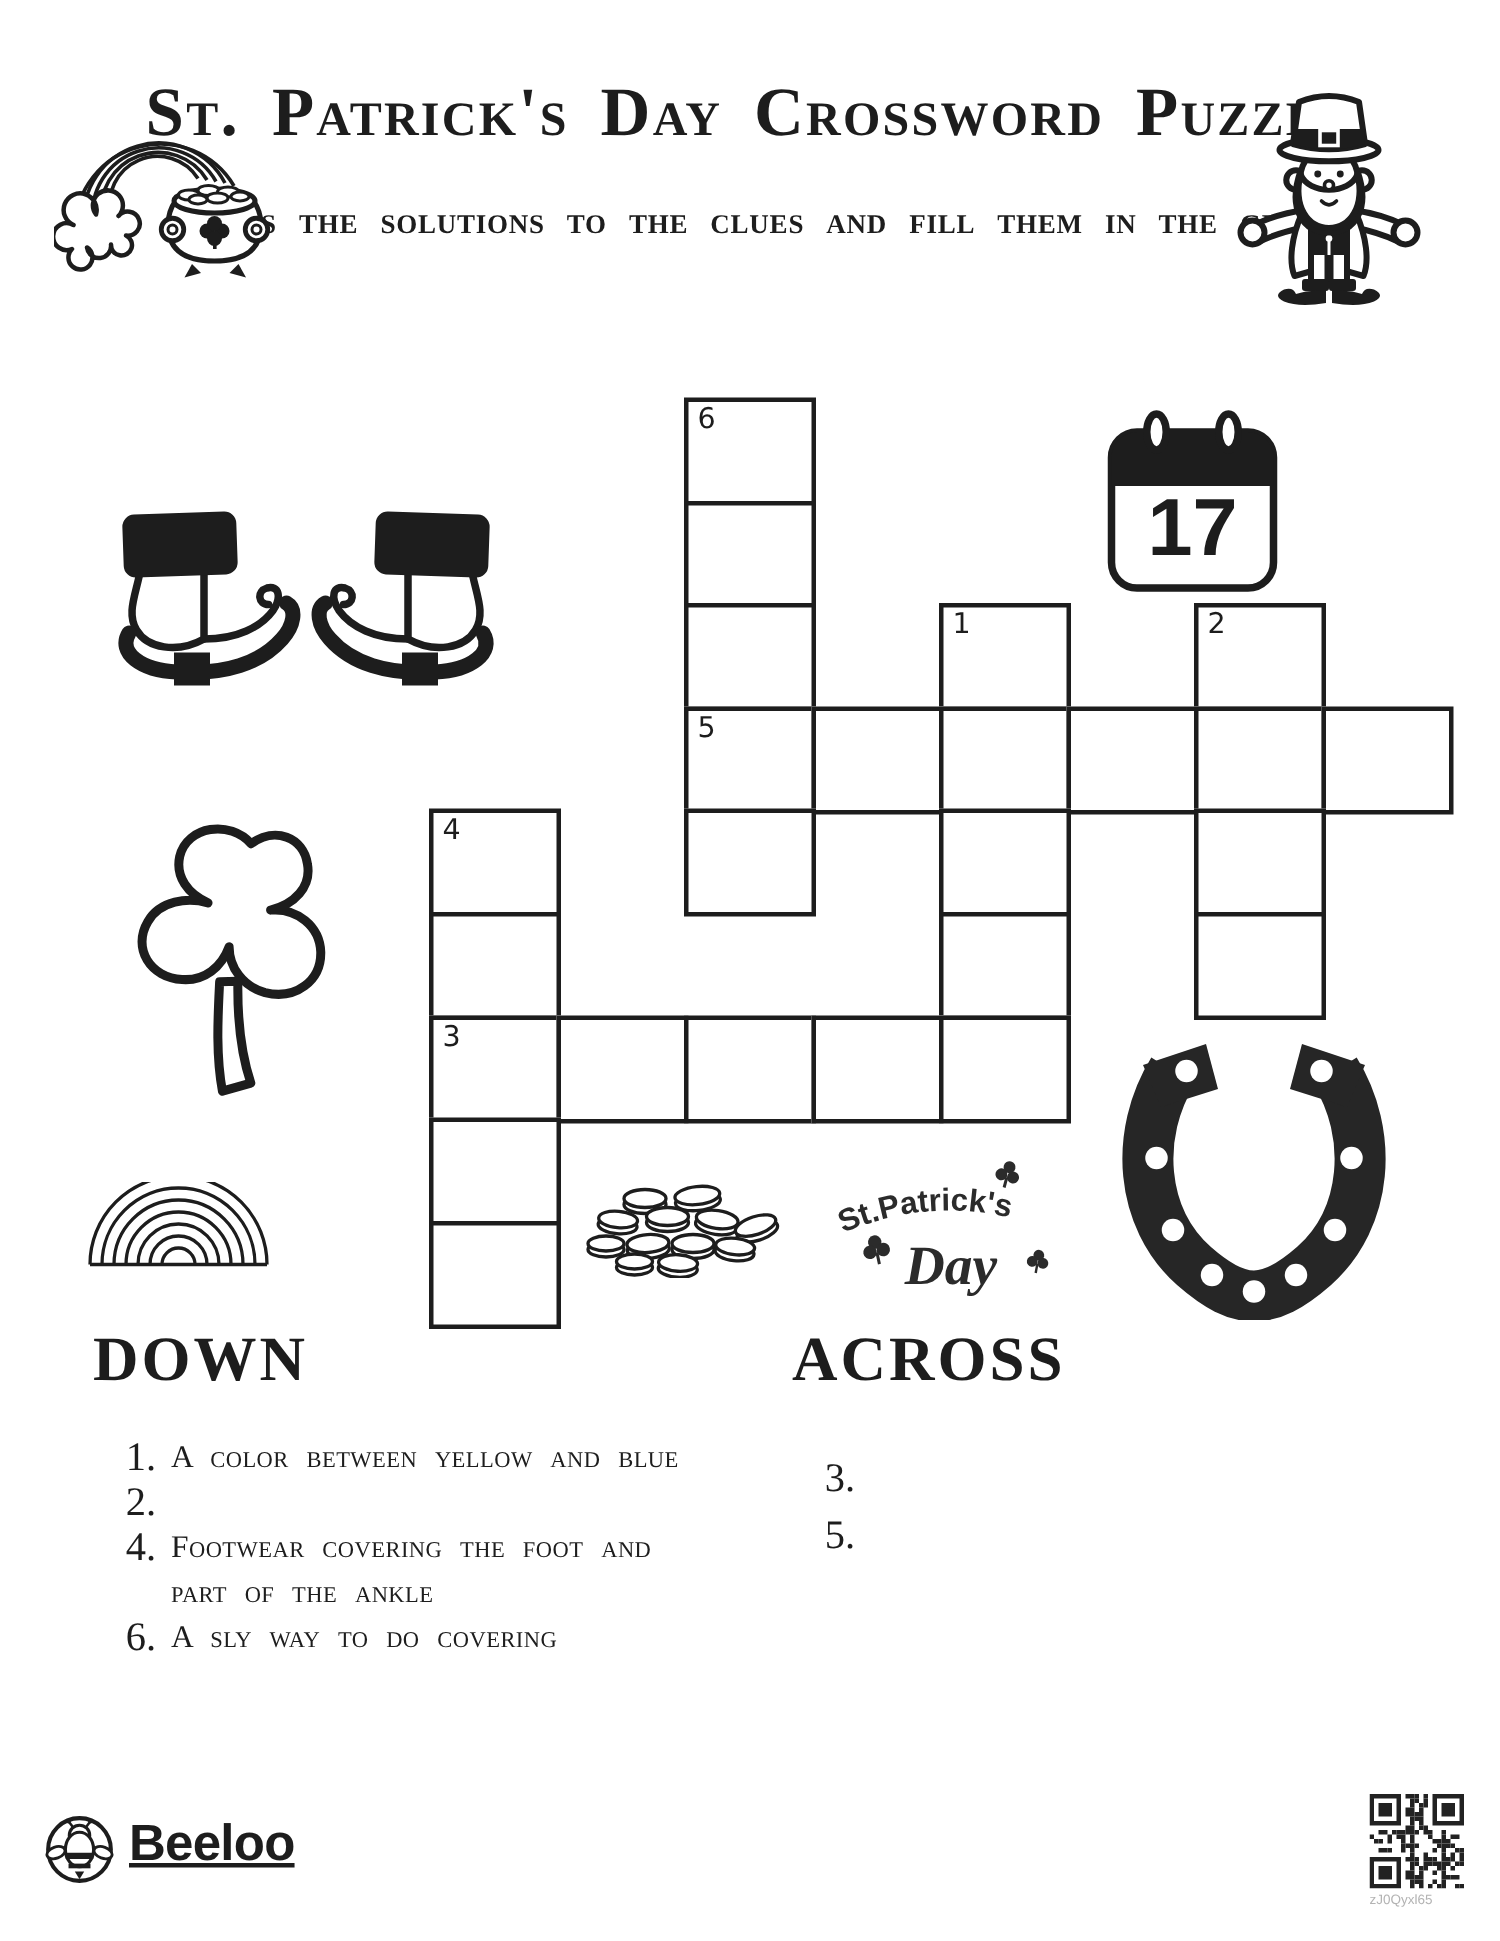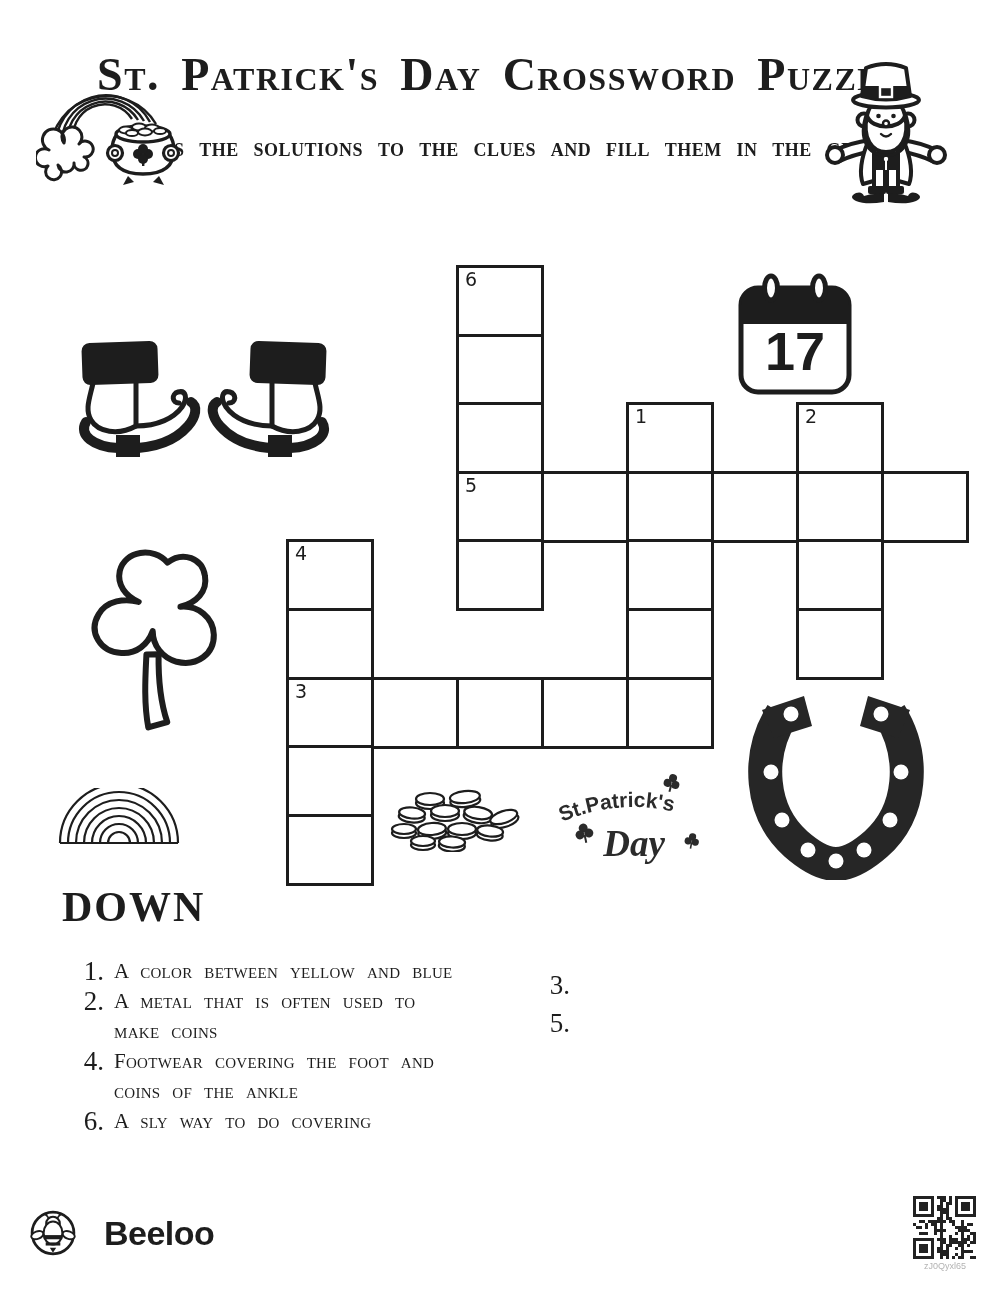--- a/index.html
+++ b/index.html
@@ -25,26 +25,26 @@
   .clues{display:block;}
   .clue{display:flex;align-items:flex-start;}
   .clue .num{flex:0 0 42px;text-align:right;padding-right:10px;font-size:27px;}
   .clue .txt{flex:1;font-size:21px;font-variant:small-caps;word-spacing:.3em;letter-spacing:.3px;}
   .clues-down .clue{line-height:30px;}
   .clues-down .clue .num{line-height:30px;}
   .clues-across .clue{line-height:38px;}
   .clues-across .clue .num{line-height:38px;}
 
   
-  .brand{display:flex;align-items:center;gap:28px;}
+  .brand{display:flex;align-items:flex-start;gap:10px;text-decoration:underline;}
   .brand-name{font-family:"Liberation Sans",sans-serif;font-weight:700;font-size:34px;
               letter-spacing:-.5px;color:#1d1d1d;}
   .copyright{left:0;right:0;text-align:center;top:1254px;font-family:"Liberation Sans",sans-serif;
              font-size:14px;color:#9e9e9e;}
-  .qr-wrap{top:1196px;left:913px;width:64px;text-align:center;}
+  .qr-wrap{top:1196px;left:913px;width:64px;}
   .qr-caption{margin-top:2px;font-family:"Liberation Sans",sans-serif;font-size:9px;color:#b3b3b3;}
 
   svg{display:block;}
 </style>
 </head>
 <body>
 
 <div class="page">
 
   <div class="abs title">St. Patrick's Day Crossword Puzzle</div>
@@ -321,32 +321,32 @@
   </svg>
 
   <div class="abs section-heading" style="left:62px;top:886px">DOWN</div>
   <div class="abs clues clues-down" style="left:62px;top:956px;width:405px">
       <div class="clue">
         <span class="num">1.</span>
         <span class="txt">A color between yellow and blue</span>
       </div>
       <div class="clue">
         <span class="num">2.</span>
-        <span class="txt">A metal that is often used to make coins</span>
       </div>
       <div class="clue">
         <span class="num">4.</span>
-        <span class="txt">Footwear covering the foot and coins of the ankle</span>
+        <span class="txt">Footwear covering the foot and part of the ankle</span>
       </div>
       <div class="clue">
         <span class="num">6.</span>
         <span class="txt">A sly way to do covering</span>
       </div>
     </div>
 
+  <div class="abs section-heading" style="left:528px;top:886px">ACROSS</div>
   <div class="abs clues clues-across" style="left:528px;top:966px;width:440px">
       <div class="clue">
         <span class="num">3.</span>
       </div>
       <div class="clue">
         <span class="num">5.</span>
       </div>
     </div>
 
   <div class="abs brand" style="left:30px;top:1210px">

